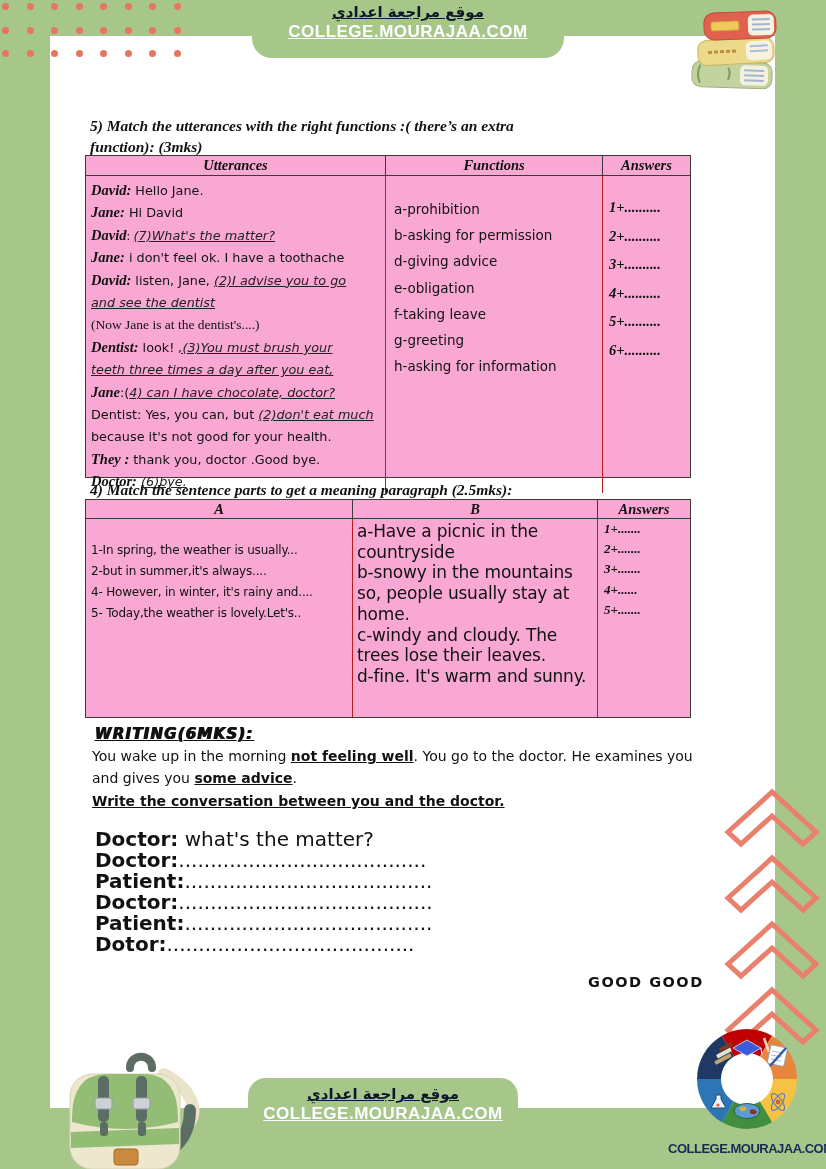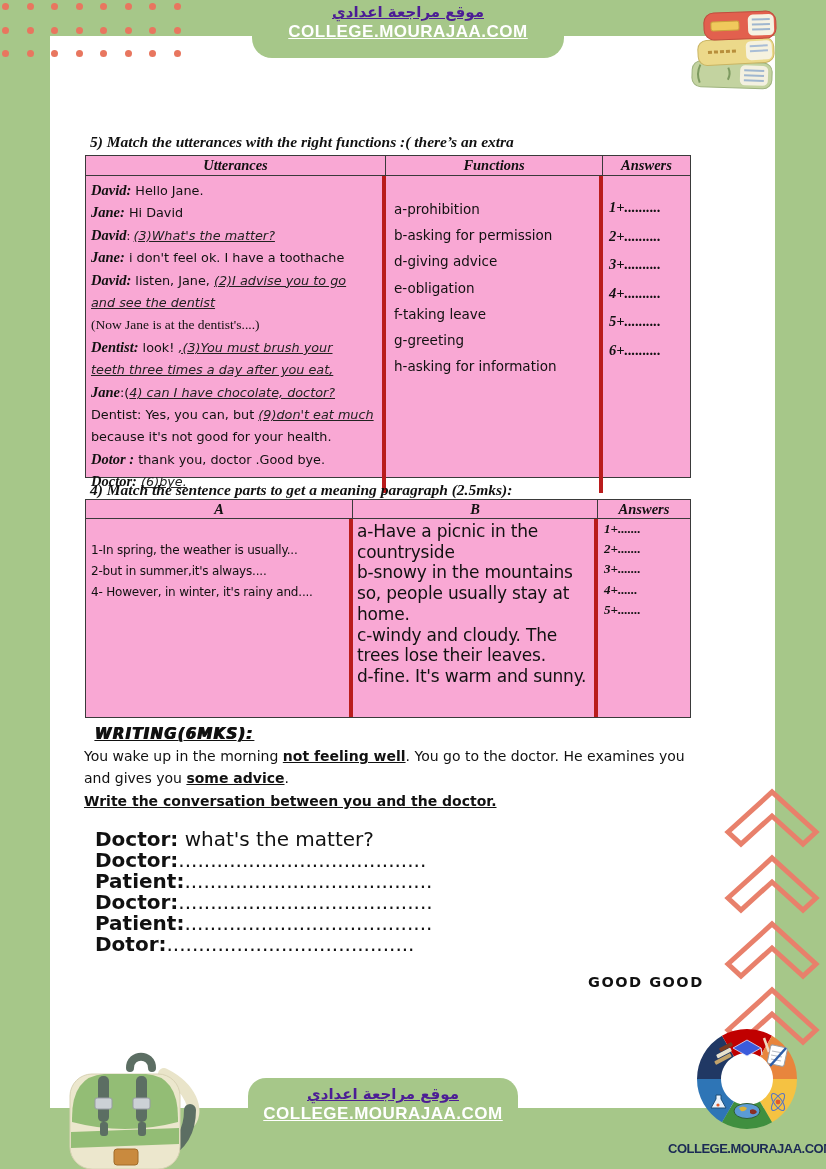--- a/index.html
+++ b/index.html
@@ -7,45 +7,45 @@
   .canvas{position:relative;width:826px;height:1169px;background:#a6c789;overflow:hidden;
           font-family:"DejaVu Sans",sans-serif;color:#111}
   .page{position:absolute;left:50px;top:36px;width:725px;height:1072px;background:#ffffff}
 
   
   .dot{position:absolute;width:7px;height:7px;border-radius:50%;background:#e8765f}
 
   
   .header-pill{position:absolute;left:252px;top:0;width:312px;height:58px;background:#a6c789;
                border-radius:0 0 20px 20px;text-align:center;z-index:3}
-  .site-ar{display:block;margin-top:3px;font-size:15px;font-weight:bold;color:#4c1d95;
+  .site-ar{display:block;margin-top:3px;font-size:15px;font-weight:bold;color:#0f172a;
            text-decoration:underline;direction:rtl}
   .site-en{display:block;margin-top:1px;font-size:17px;font-weight:bold;color:#fff;
            text-decoration:underline;letter-spacing:.5px;font-family:"Liberation Sans",sans-serif}
   .footer-band{position:absolute;left:0;top:1108px;width:826px;height:61px;background:#a6c789;z-index:2}
   .footer-pill{position:absolute;left:248px;top:1078px;width:270px;height:34px;background:#a6c789;
                border-radius:18px 18px 0 0;z-index:2}
   .footer-text{position:absolute;left:248px;top:1082px;width:270px;text-align:center;z-index:3}
 
   
   .q-title{position:absolute;font-family:"Liberation Serif",serif;font-weight:bold;font-style:italic;
            font-size:15.5px;line-height:20.5px;z-index:2}
-  #q5-title{left:90px;top:132px;width:630px}
+  #q5-title{left:90px;top:116px;width:630px}
   #q4-title{left:90px;top:480px;width:630px}
 
   
   .tbl{position:absolute;background:#f9a8d4;border:1px solid #3a3a3a;display:grid;z-index:2}
   #q5-table{left:85px;top:155px;width:606px;height:323px;
             grid-template-columns:300px 217px 87px;grid-template-rows:20px 1fr}
   #q4-table{left:85px;top:499px;width:606px;height:219px;
             grid-template-columns:267px 245px 92px;grid-template-rows:19px 1fr}
   .th{border-bottom:1px solid #3a3a3a;border-right:1px solid #3a3a3a;text-align:center;
       font-family:"Liberation Serif",serif;font-weight:bold;font-style:italic;font-size:14.5px;line-height:18px}
   .th.last,.td.last{border-right:none}
-  .td{border-right:4px solid #b91c1c;overflow:visible}
+  .td{border-right:1px solid #b91c1c;overflow:visible}
 
   
   .dlg{padding:3px 5px 0}
   .tline{white-space:nowrap;line-height:21.4px}
   .seg-b{font-family:"Liberation Serif",serif;font-weight:bold;font-style:italic;font-size:14.5px}
   .seg-p{font-size:12.8px}
   .seg-m{font-size:12.8px;font-style:italic;text-decoration:underline;color:#222}
   .seg-ser{font-family:"Liberation Serif",serif;font-size:13.5px}
   .seg-bu{font-size:12.8px;font-weight:bold;text-decoration:underline}
 
@@ -58,21 +58,21 @@
   .a-item{font-size:12px;line-height:21px;white-space:nowrap;letter-spacing:-.2px}
   .colB{padding:2px 4px 0}
   .b-item{font-size:17px;line-height:20.7px;letter-spacing:-.2px}
   .q4-ans{padding:2px 6px 0}
   .q4-ans .ans-item{font-size:13px;margin-bottom:4.2px}
 
   
   .writing-head{position:absolute;left:95px;top:725px;font-weight:bold;font-style:italic;font-size:15px;
                 letter-spacing:1.2px;text-decoration:underline;z-index:2;
                 text-shadow:0.6px 0 #111, -0.6px 0 #111}
-  .writing-par{position:absolute;left:84px;top:745px;z-index:2}
+  .writing-par{position:absolute;left:92px;top:745px;z-index:2}
   .writing-par .tline{line-height:21.3px}
   .writing-par .seg-p,.writing-par .seg-bu{font-size:14px}
   .convo{position:absolute;left:95px;top:829px;z-index:2}
   .cv-line{line-height:20.9px;font-size:20px;white-space:nowrap}
   .cv-spk{font-weight:bold}
   .good-luck{position:absolute;left:588px;top:974px;font-weight:bold;font-size:14.5px;
              letter-spacing:1.5px;z-index:2}
 
   
   .chevrons{position:absolute;left:722px;top:786px;z-index:3}
@@ -155,31 +155,31 @@
     <div>function): (3mks)</div>
   </div>
 
   <div class="tbl" id="q5-table">
     <div class="th">Utterances</div>
     <div class="th">Functions</div>
     <div class="th last">Answers</div>
     <div class="td dlg">
         <div class="tline"><span class="seg-b">David:</span><span class="seg-p"> Hello Jane.</span></div>
         <div class="tline"><span class="seg-b">Jane:</span><span class="seg-p"> Hi David</span></div>
-        <div class="tline"><span class="seg-b">David</span><span class="seg-ser">: </span><span class="seg-m">(3)What's the matter?</span></div>
+        <div class="tline"><span class="seg-b">David</span><span class="seg-ser">: </span><span class="seg-m">(7)What's the matter?</span></div>
         <div class="tline"><span class="seg-b">Jane:</span><span class="seg-p"> i don't feel ok. I have a toothache</span></div>
         <div class="tline"><span class="seg-b">David:</span><span class="seg-p"> listen, Jane, </span><span class="seg-m">(2)I advise you to go</span></div>
         <div class="tline"><span class="seg-m">and see the dentist</span></div>
         <div class="tline"><span class="seg-ser">(Now Jane is at the dentist's....)</span></div>
         <div class="tline"><span class="seg-b">Dentist:</span><span class="seg-p"> look! </span><span class="seg-m">,(3)You must brush your</span></div>
         <div class="tline"><span class="seg-m">teeth three times a day after you eat,</span></div>
         <div class="tline"><span class="seg-b">Jane</span><span class="seg-p">:(</span><span class="seg-m">4) can I have chocolate, doctor?</span></div>
-        <div class="tline"><span class="seg-p">Dentist: Yes, you can, but </span><span class="seg-m">(9)don't eat much</span></div>
+        <div class="tline"><span class="seg-p">Dentist: Yes, you can, but </span><span class="seg-m">(2)don't eat much</span></div>
         <div class="tline"><span class="seg-p">because it's not good for your health.</span></div>
-        <div class="tline"><span class="seg-b">Dotor :</span><span class="seg-p"> thank you, doctor .Good bye.</span></div>
+        <div class="tline"><span class="seg-b">They :</span><span class="seg-p"> thank you, doctor .Good bye.</span></div>
         <div class="tline"><span class="seg-b">Doctor:</span><span class="seg-p"> </span><span class="seg-m">(6)bye.</span></div>
       </div>
     <div class="td fn-col">
         <div class="fn-item">a-prohibition</div>
         <div class="fn-item">b-asking for permission</div>
         <div class="fn-item">d-giving advice</div>
         <div class="fn-item">e-obligation</div>
         <div class="fn-item">f-taking leave</div>
         <div class="fn-item">g-greeting</div>
         <div class="fn-item">h-asking for information</div>
@@ -197,20 +197,21 @@
   <div class="q-title" id="q4-title">4) Match the sentence parts to get a meaning paragraph (2.5mks):</div>
 
   <div class="tbl" id="q4-table">
     <div class="th">A</div>
     <div class="th">B</div>
     <div class="th last">Answers</div>
     <div class="td colA">
         <div class="a-item">1-In spring, the weather  is usually...</div>
         <div class="a-item">2-but in summer,it's always....</div>
         <div class="a-item">4- However, in winter, it's rainy and....</div>
+        <div class="a-item">5- Today,the weather is lovely.Let's..</div>
       </div>
     <div class="td colB">
         <div class="b-item">a-Have a picnic in the countryside</div>
         <div class="b-item"> b-snowy in the mountains so, people usually stay at home.</div>
         <div class="b-item">c-windy and cloudy. The trees lose their leaves.</div>
         <div class="b-item">d-fine. It's warm and sunny.</div>
       </div>
     <div class="td last q4-ans">
         <div class="ans-item">1+.......</div>
         <div class="ans-item">2+.......</div>

